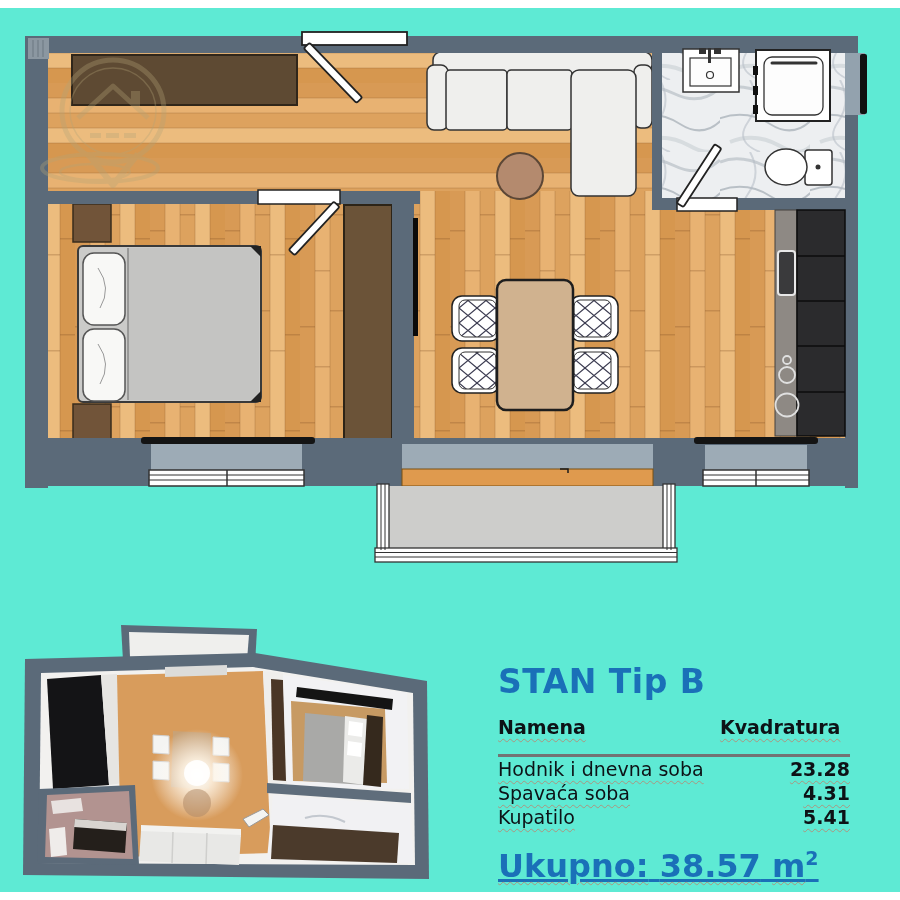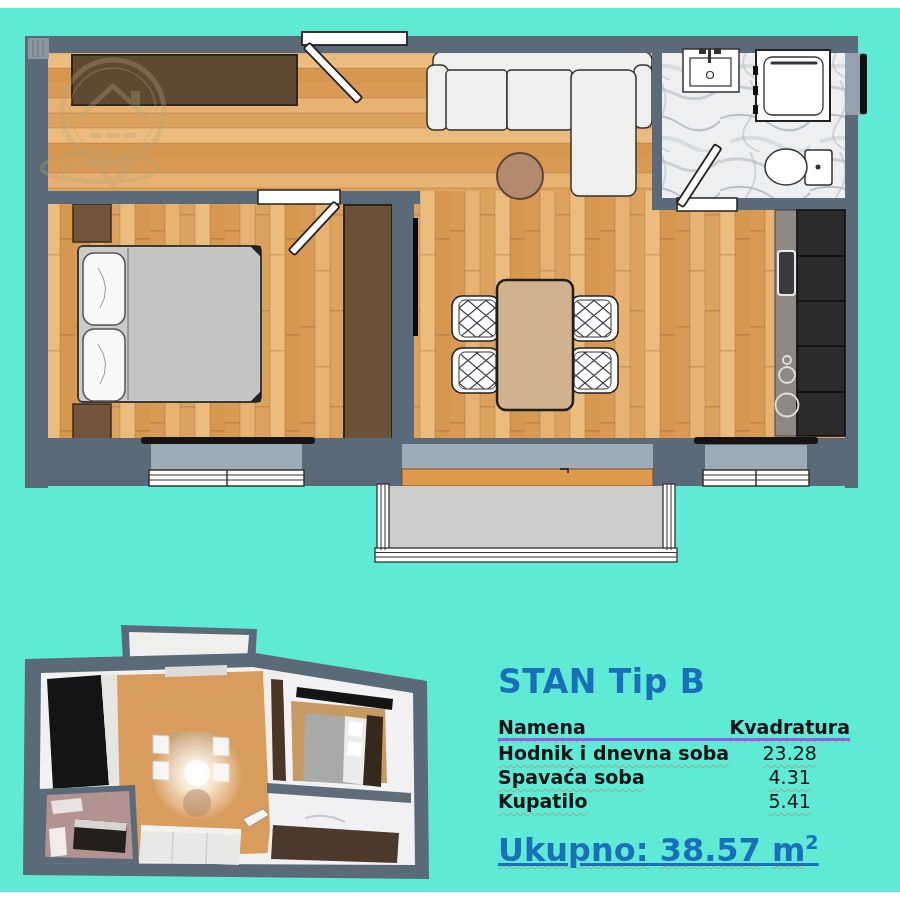--- a/index.html
+++ b/index.html
@@ -3,24 +3,24 @@
 <meta charset="utf-8">
 <style>
   html,body{margin:0;padding:0;background:#ffffff;}
   .page{position:relative;width:900px;height:884px;background:#5eead4;overflow:hidden;
         font-family:"DejaVu Sans","Liberation Sans",sans-serif;margin-top:8px;}
   .plan2d{position:absolute;left:0;top:0;}
   .plan3d{position:absolute;left:15px;top:605px;}
   .info{position:absolute;left:498px;top:654px;width:372px;}
   .info h1{margin:0;font-size:33px;font-weight:bold;color:#1a70b8;letter-spacing:.5px;}
   .areas{margin-top:15px;width:352px;border-collapse:collapse;font-size:19px;color:#0d1216;}
-  .areas th{font-weight:bold;text-align:left;border-bottom:3px solid #8b5cf6;padding:0 0 0 0;}
-  .areas th.num{text-align:right;}
-  .areas td{padding:1px 0;font-weight:bold;}
-  .areas td.num{text-align:center;font-weight:normal;}
+  .areas th{font-weight:bold;text-align:left;border-bottom:3px solid #737373;padding:0 0 16px 0;}
+  .areas th.num{text-align:left;}
+  .areas td{padding:1px 0;font-weight:normal;}
+  .areas td.num{text-align:right;font-weight:bold;}
   .total{margin-top:18px;font-size:32px;font-weight:bold;color:#1a70b8;text-decoration:underline;}
   .total sup{font-size:19px;}
   .sq{text-decoration-line:underline;text-decoration-style:wavy;
       text-decoration-color:rgba(224,90,70,.55);text-decoration-thickness:1px;
       text-underline-offset:4px;}
 </style>
 </head>
 <body>
 
 <div class="page">

